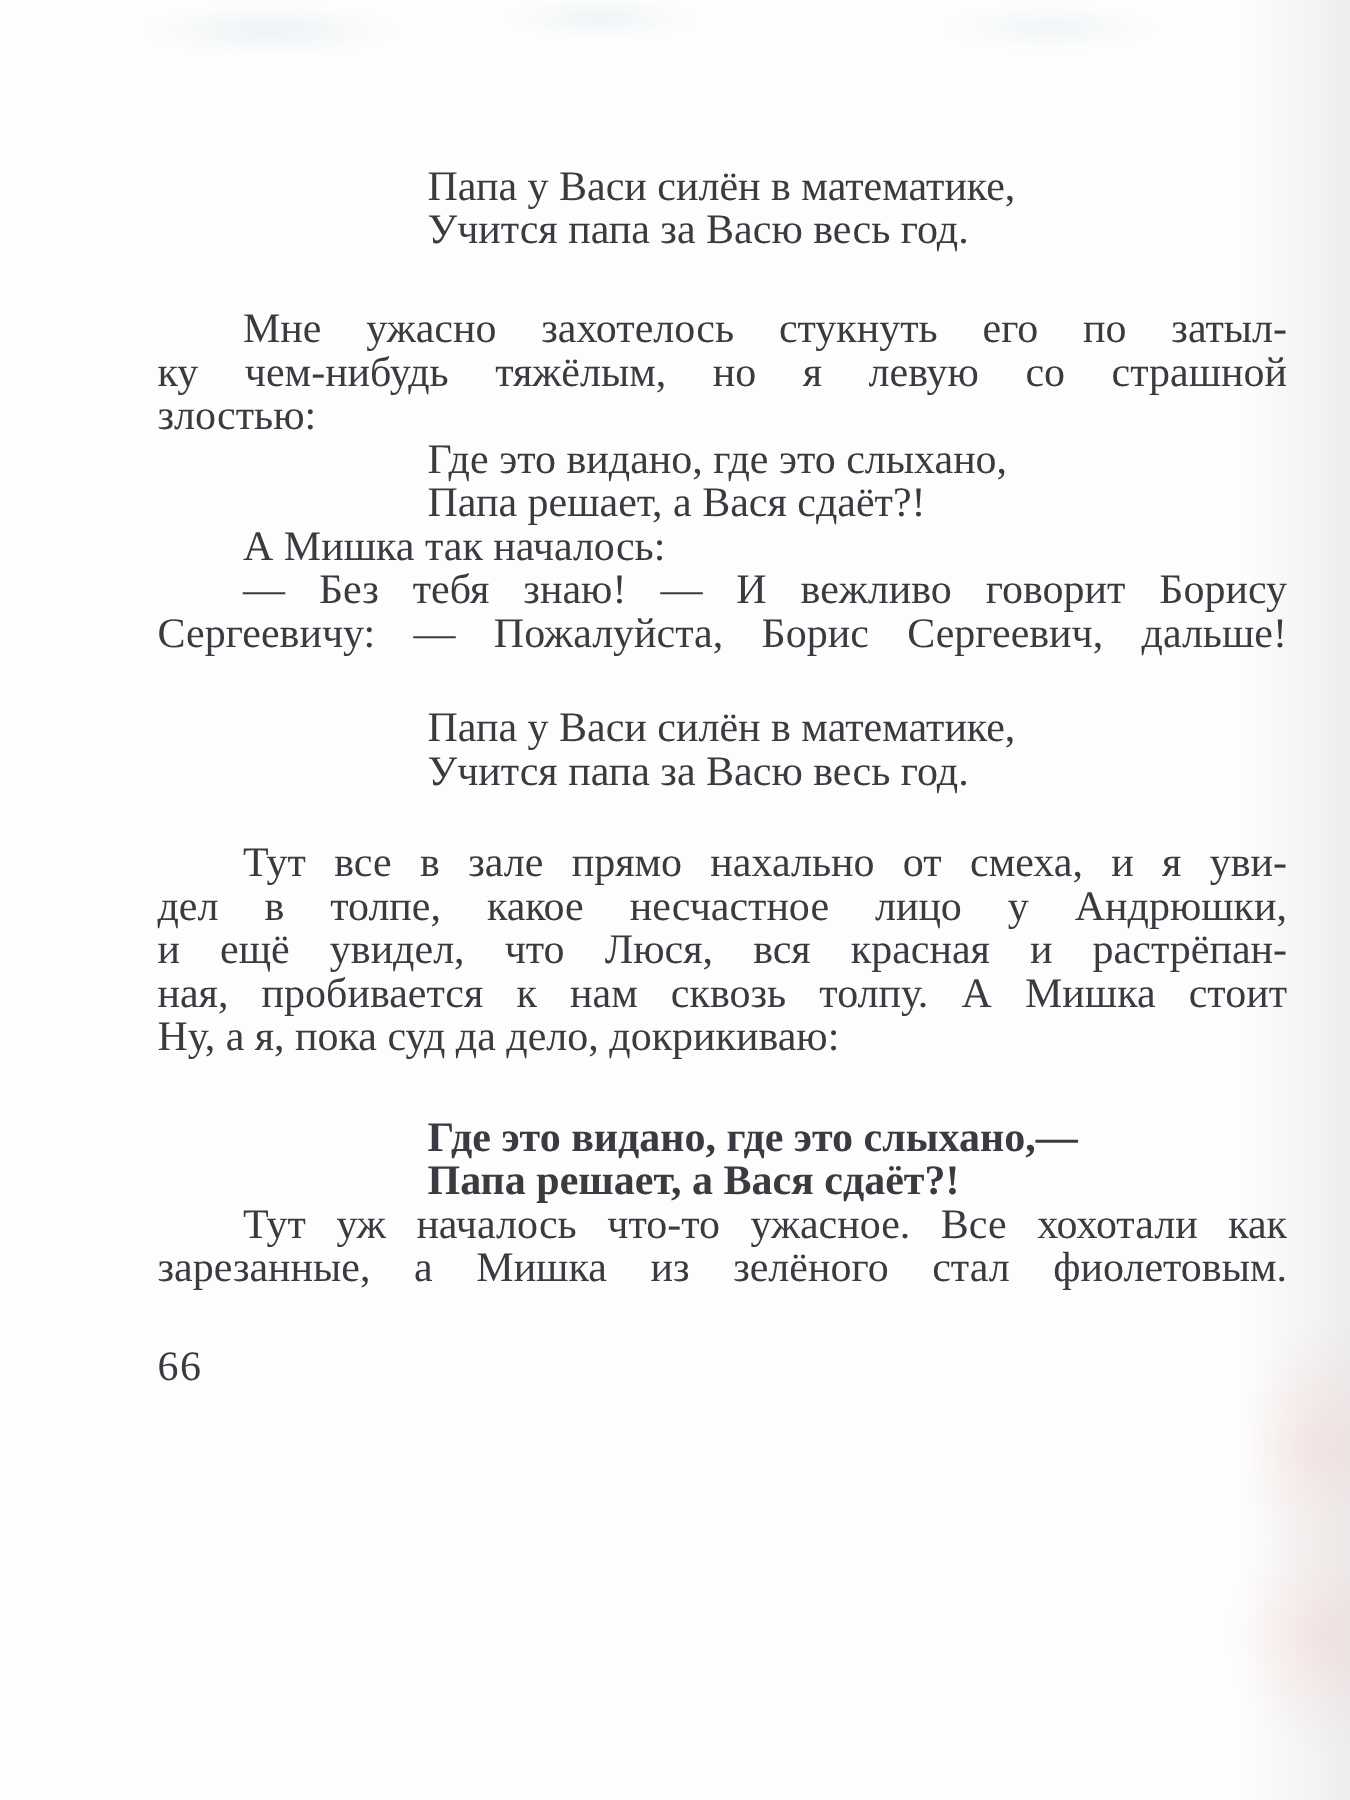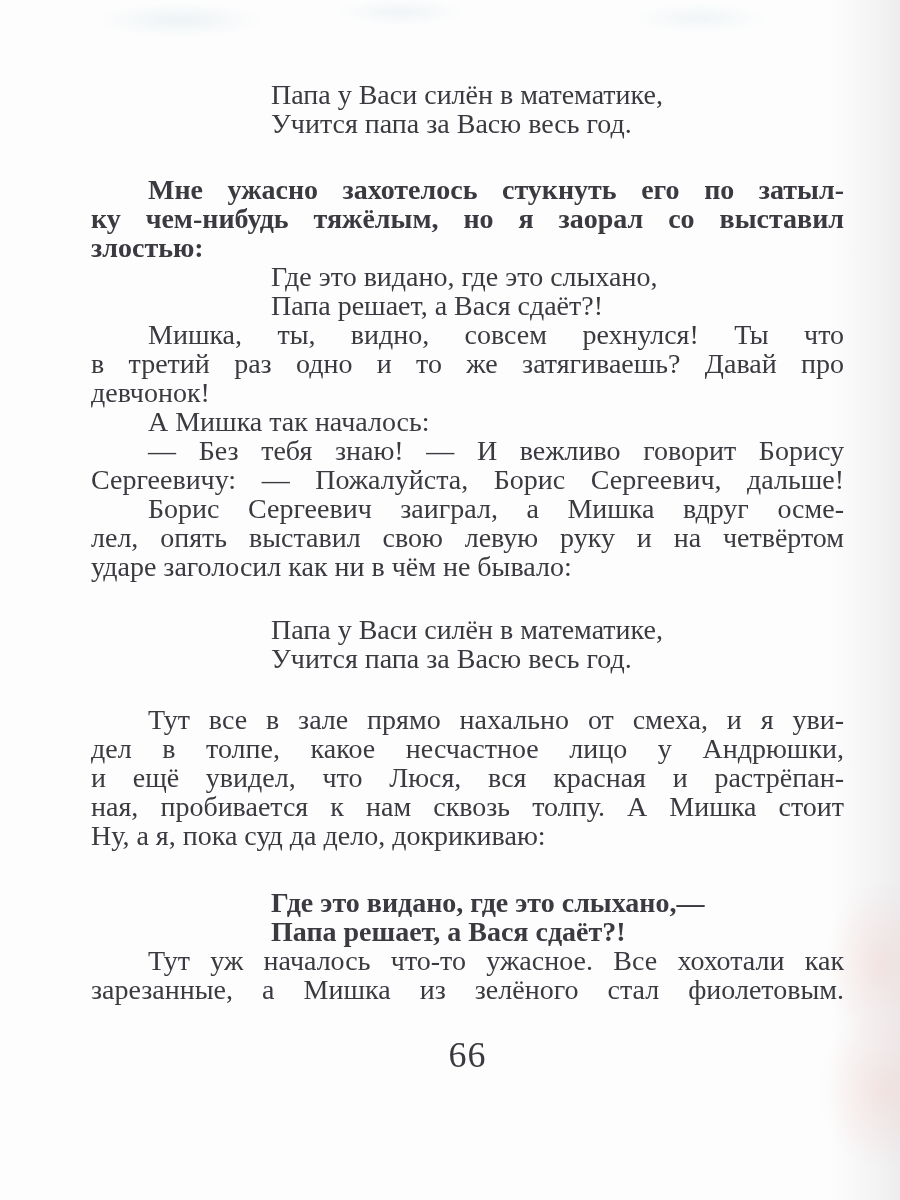--- a/index.html
+++ b/index.html
@@ -47,48 +47,47 @@
   .bleed-2 {
     position: absolute;
     left: 818px; top: 1010px;
     width: 130px; height: 160px;
     border-radius: 50%;
     background: radial-gradient(ellipse at center, var(--bleed, rgba(238,165,158,0.20)), rgba(238,165,158,0) 70%);
     pointer-events: none;
   }
   .text-column {
     position: absolute;
-    left: 91px;
+    left: 105px;
     top: 0;
     width: 753px;
-    padding-top: 80px;
+    padding-top: 110px;
     font-size: 28px;
     line-height: 29px;
   }
   .block { margin: 0; }
   .ln { white-space: nowrap; }
   
   .ln.j {
     white-space: normal;
     text-align: justify;
     text-align-last: justify;
   }
   .ln.ind { text-indent: 57px; }
   .verse { margin-left: 180px; }
   .verse .ln { white-space: nowrap; text-align: left; }
-  .m37 { margin-top: 37px; font-weight: bold; }
+  .m37 { margin-top: 37px; }
   .m30 { }
   .m32 { margin-top: 32px; }
   .m34 { margin-top: 34px; }
   .m38 { margin-top: 38px; font-weight: bold; }
   .m0  { margin-top: 0; }
   .page-number {
     margin-top: 37px;
-    text-align: center;
-    font-size: 36px;
+    font-size: 28px;
     letter-spacing: 1px;
   }
 </style>
 </head>
 <body>
 
 <div class="page">
 
   <div class="top-haze"></div>
   <div class="edge-shade"></div>
@@ -97,49 +96,39 @@
 
   <div class="text-column">
 
     <div class="block verse m0">
       <div class="ln">Папа у Васи силён в математике,</div>
       <div class="ln">Учится папа за Васю весь год.</div>
     </div>
 
     <div class="block para m37">
       <div class="ln j ind">Мне ужасно захотелось стукнуть его по затыл-</div>
-      <div class="ln j">ку чем-нибудь тяжёлым, но я заорал со выставил</div>
+      <div class="ln j">ку чем-нибудь тяжёлым, но я левую со страшной</div>
       <div class="ln">злостью:</div>
     </div>
 
     <div class="block verse m30">
       <div class="ln">Где это видано, где это слыхано,</div>
       <div class="ln">Папа решает, а Вася сдаёт?!</div>
     </div>
 
-    <div class="block para m30">
-      <div class="ln j ind">Мишка, ты, видно, совсем рехнулся! Ты что</div>
-      <div class="ln j">в третий раз одно и то же затягиваешь? Давай про</div>
-      <div class="ln">девчонок!</div>
-    </div>
 
     <div class="block para m0">
       <div class="ln ind">А Мишка так началось:</div>
     </div>
 
     <div class="block para m0">
       <div class="ln j ind">— Без тебя знаю! — И вежливо говорит Борису</div>
       <div class="ln j">Сергеевичу: — Пожалуйста, Борис Сергеевич, дальше!</div>
     </div>
 
-    <div class="block para m0">
-      <div class="ln j ind">Борис Сергеевич заиграл, а Мишка вдруг осме-</div>
-      <div class="ln j">лел, опять выставил свою левую руку и на четвёртом</div>
-      <div class="ln">ударе заголосил как ни в чём не бывало:</div>
-    </div>
 
     <div class="block verse m34">
       <div class="ln">Папа у Васи силён в математике,</div>
       <div class="ln">Учится папа за Васю весь год.</div>
     </div>
 
     <div class="block para m32">
       <div class="ln j ind">Тут все в зале прямо нахально от смеха, и я уви-</div>
       <div class="ln j">дел в толпе, какое несчастное лицо у Андрюшки,</div>
       <div class="ln j">и ещё увидел, что Люся, вся красная и растрёпан-</div>

